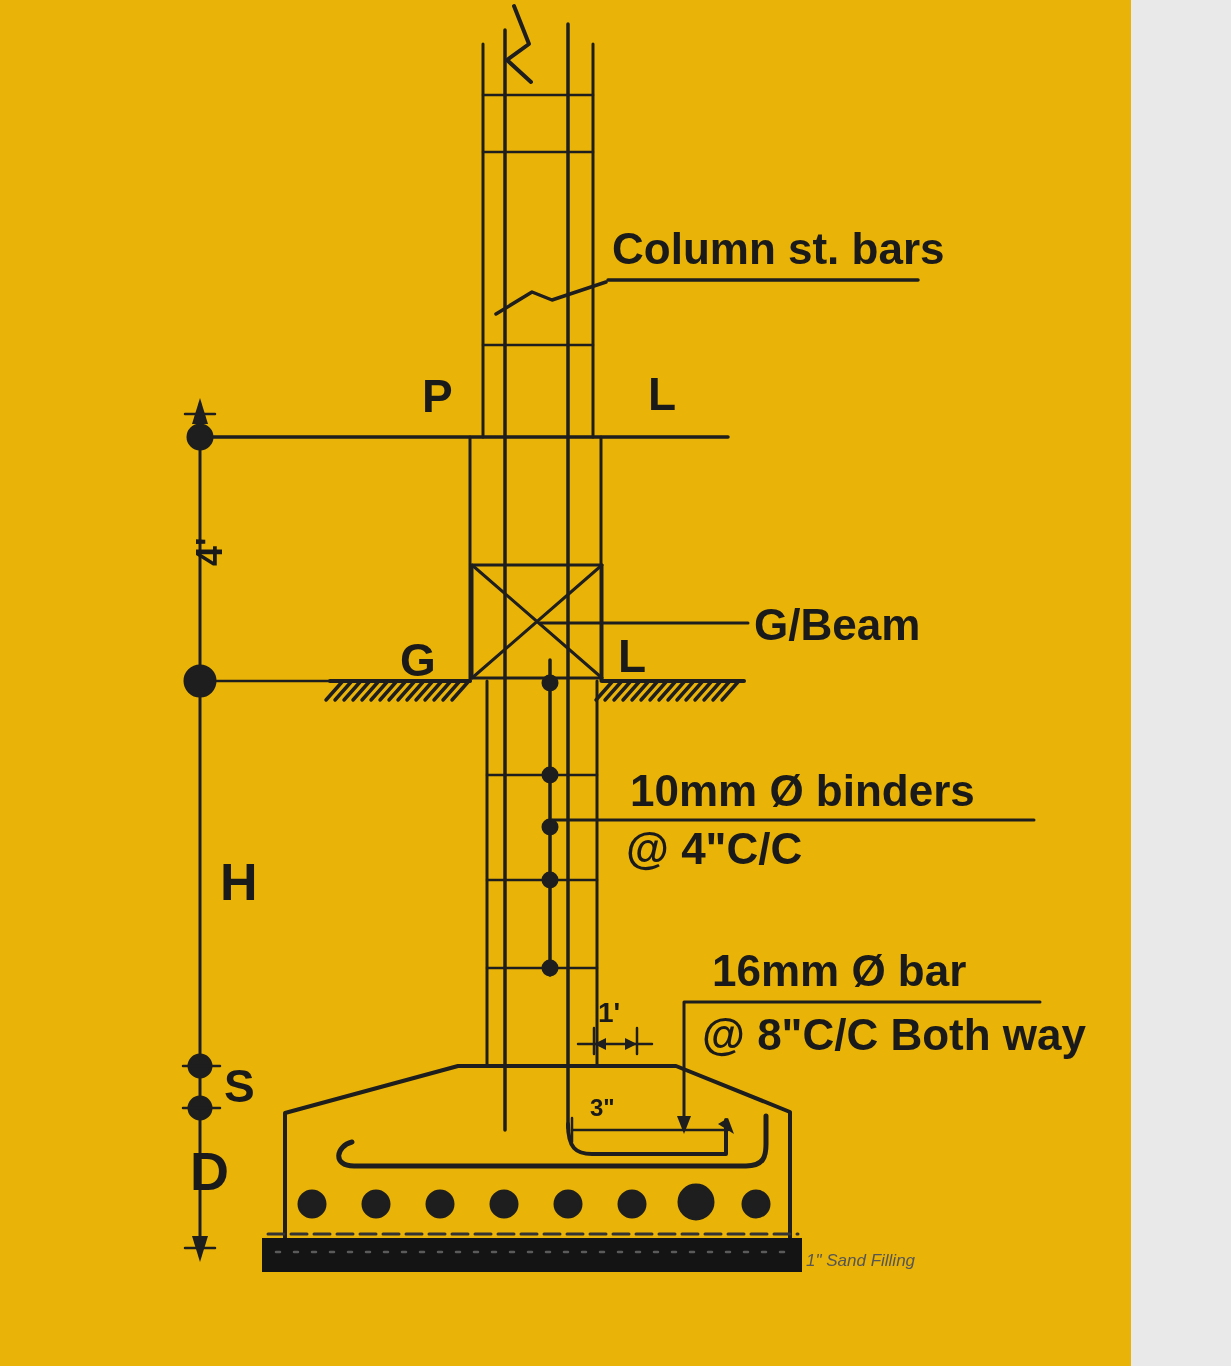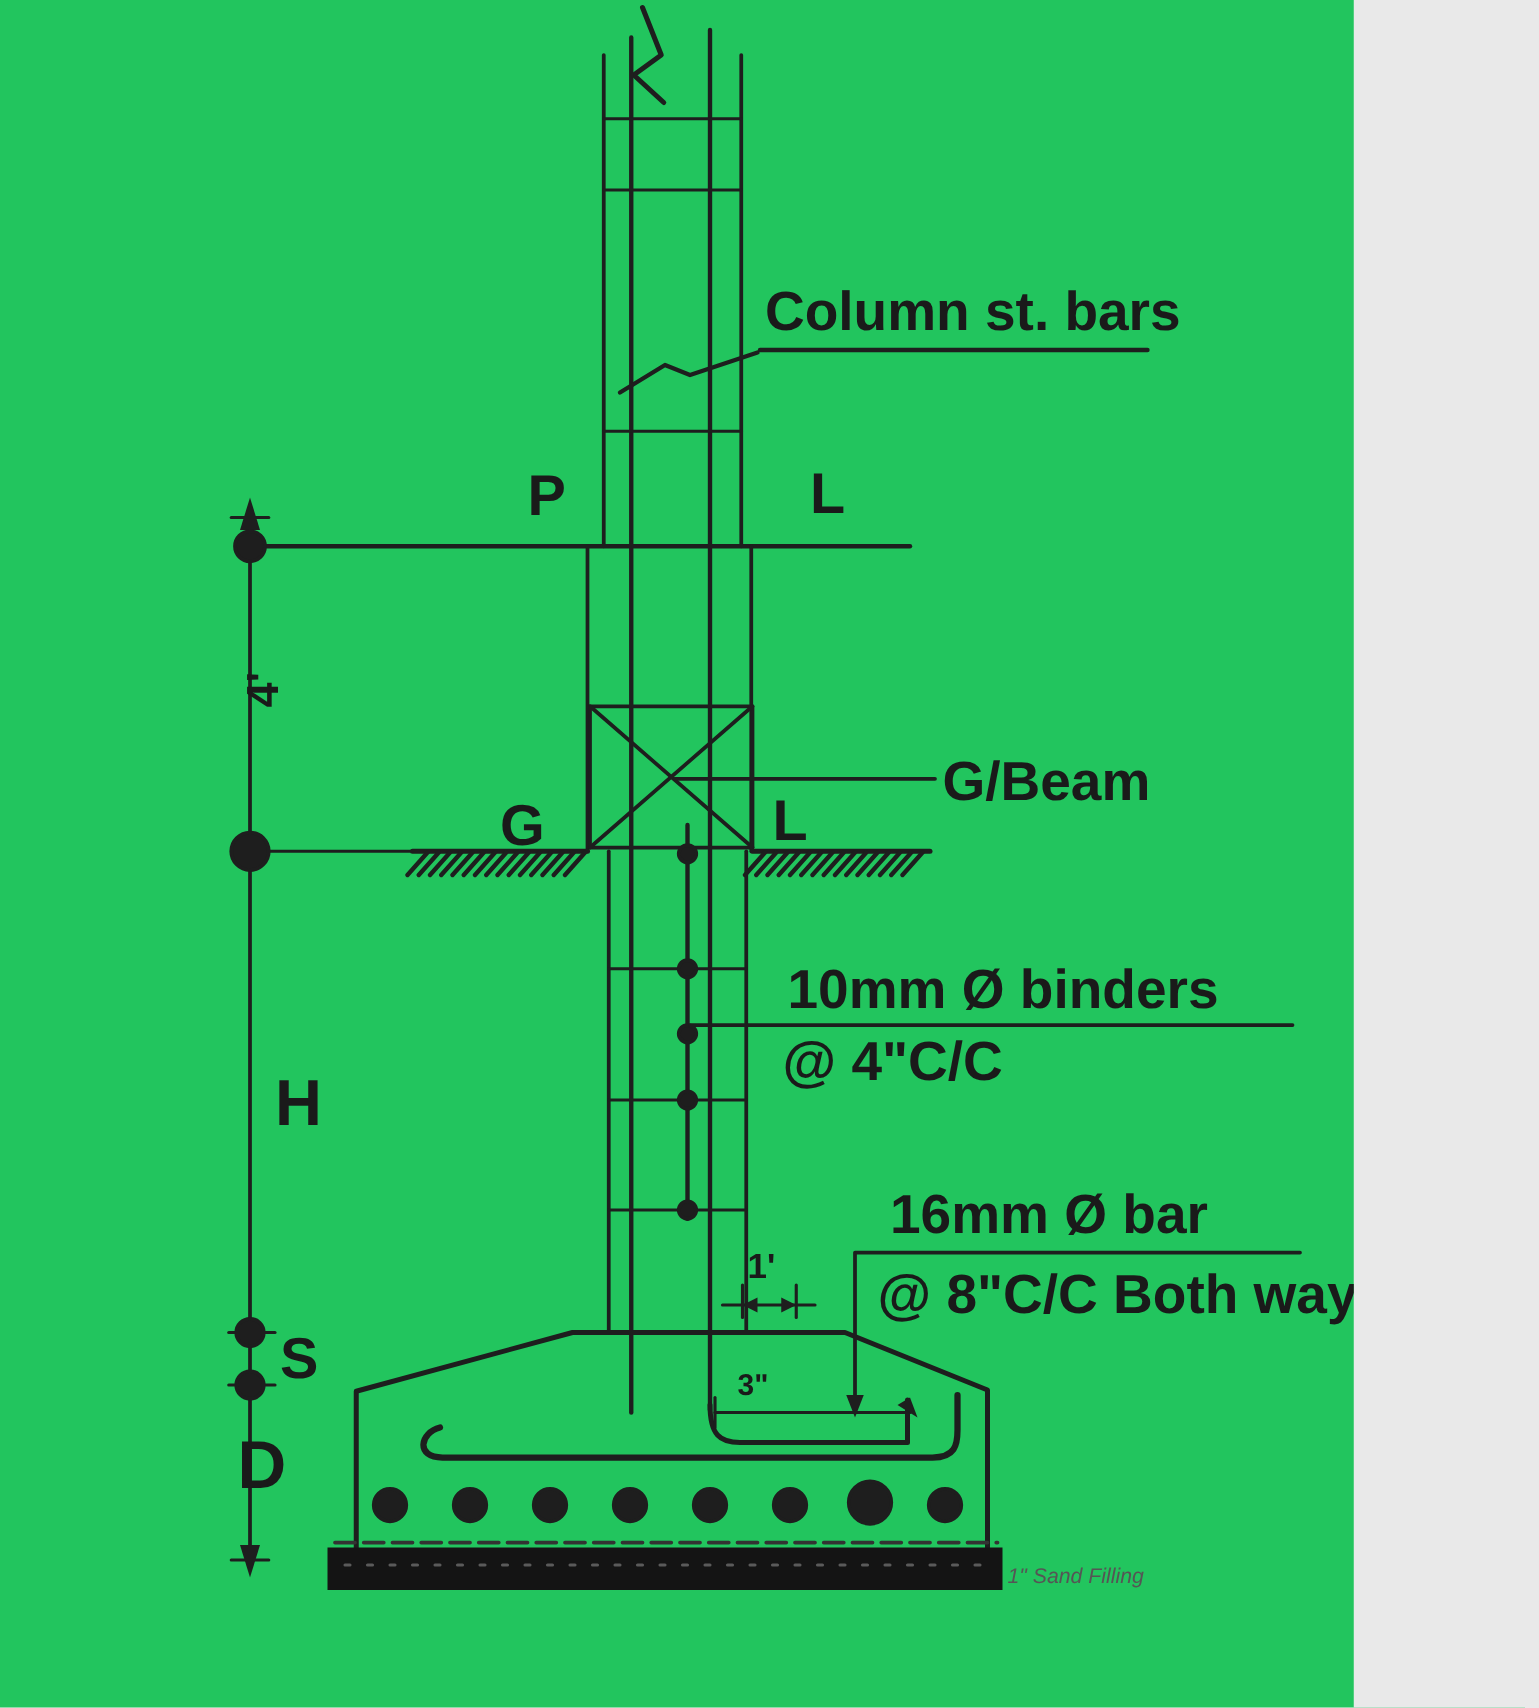--- a/index.html
+++ b/index.html
@@ -1,17 +1,17 @@
 <!DOCTYPE html>
 <html><head>
 <meta charset="utf-8">
 <style>
   html,body{margin:0;padding:0;background:#e9e9e9;}
-  .page{position:relative;width:1051px;height:1366px;background:#22c55e;overflow:hidden;
-        font-family:"Liberation Sans",sans-serif;padding-left:32px;}
+  .page{position:relative;width:1131px;height:1366px;background:#eab308;overflow:hidden;
+        font-family:"Liberation Sans",sans-serif;}
   svg{position:absolute;left:0;top:0;}
   text{fill:#1a1a1a;font-family:"Liberation Sans",sans-serif;}
   .big{font-size:46px;font-weight:700;}
   .lbl{font-size:44px;font-weight:600;}
   .small{font-size:28px;font-weight:600;}
   .tiny{font-size:17px;fill:#555;font-style:italic;}
 </style>
 </head>
 <body>
 

